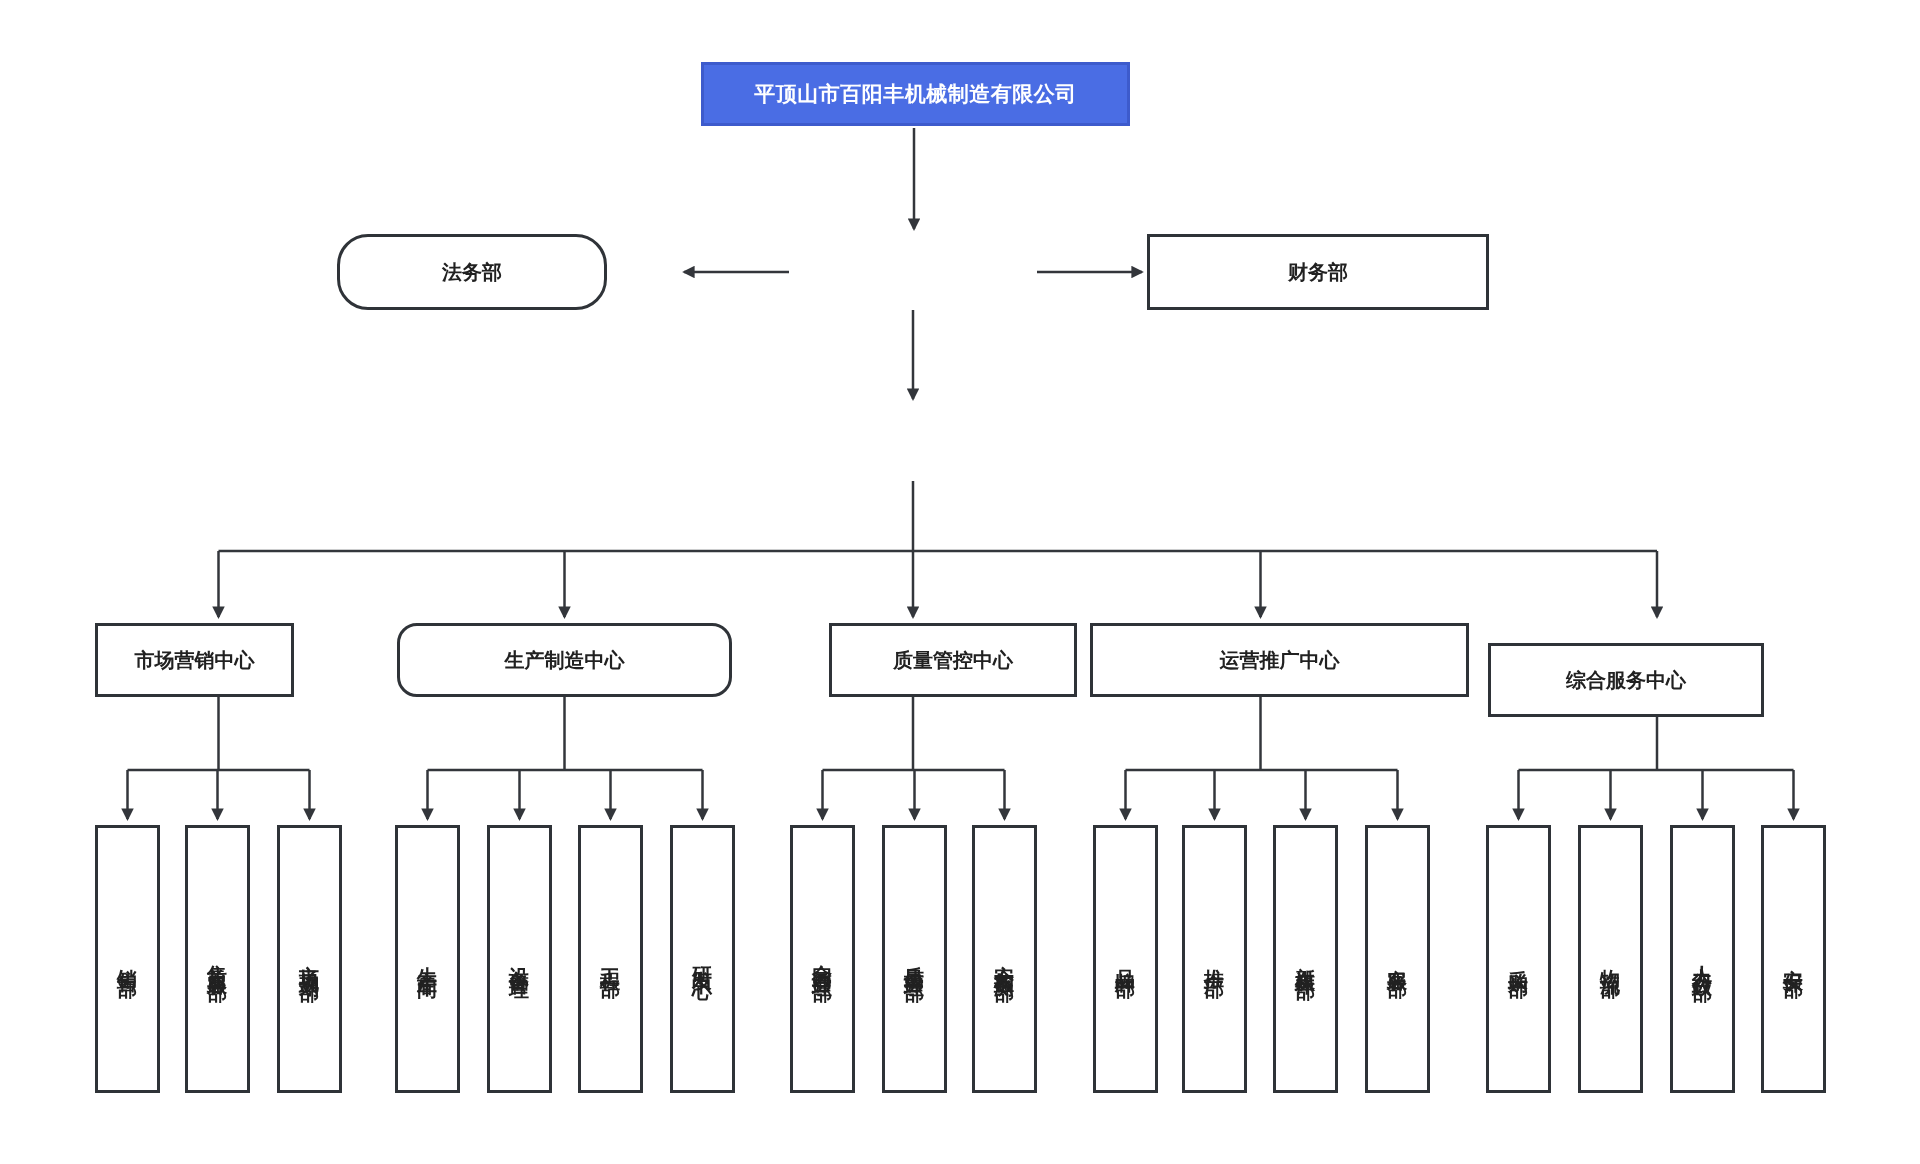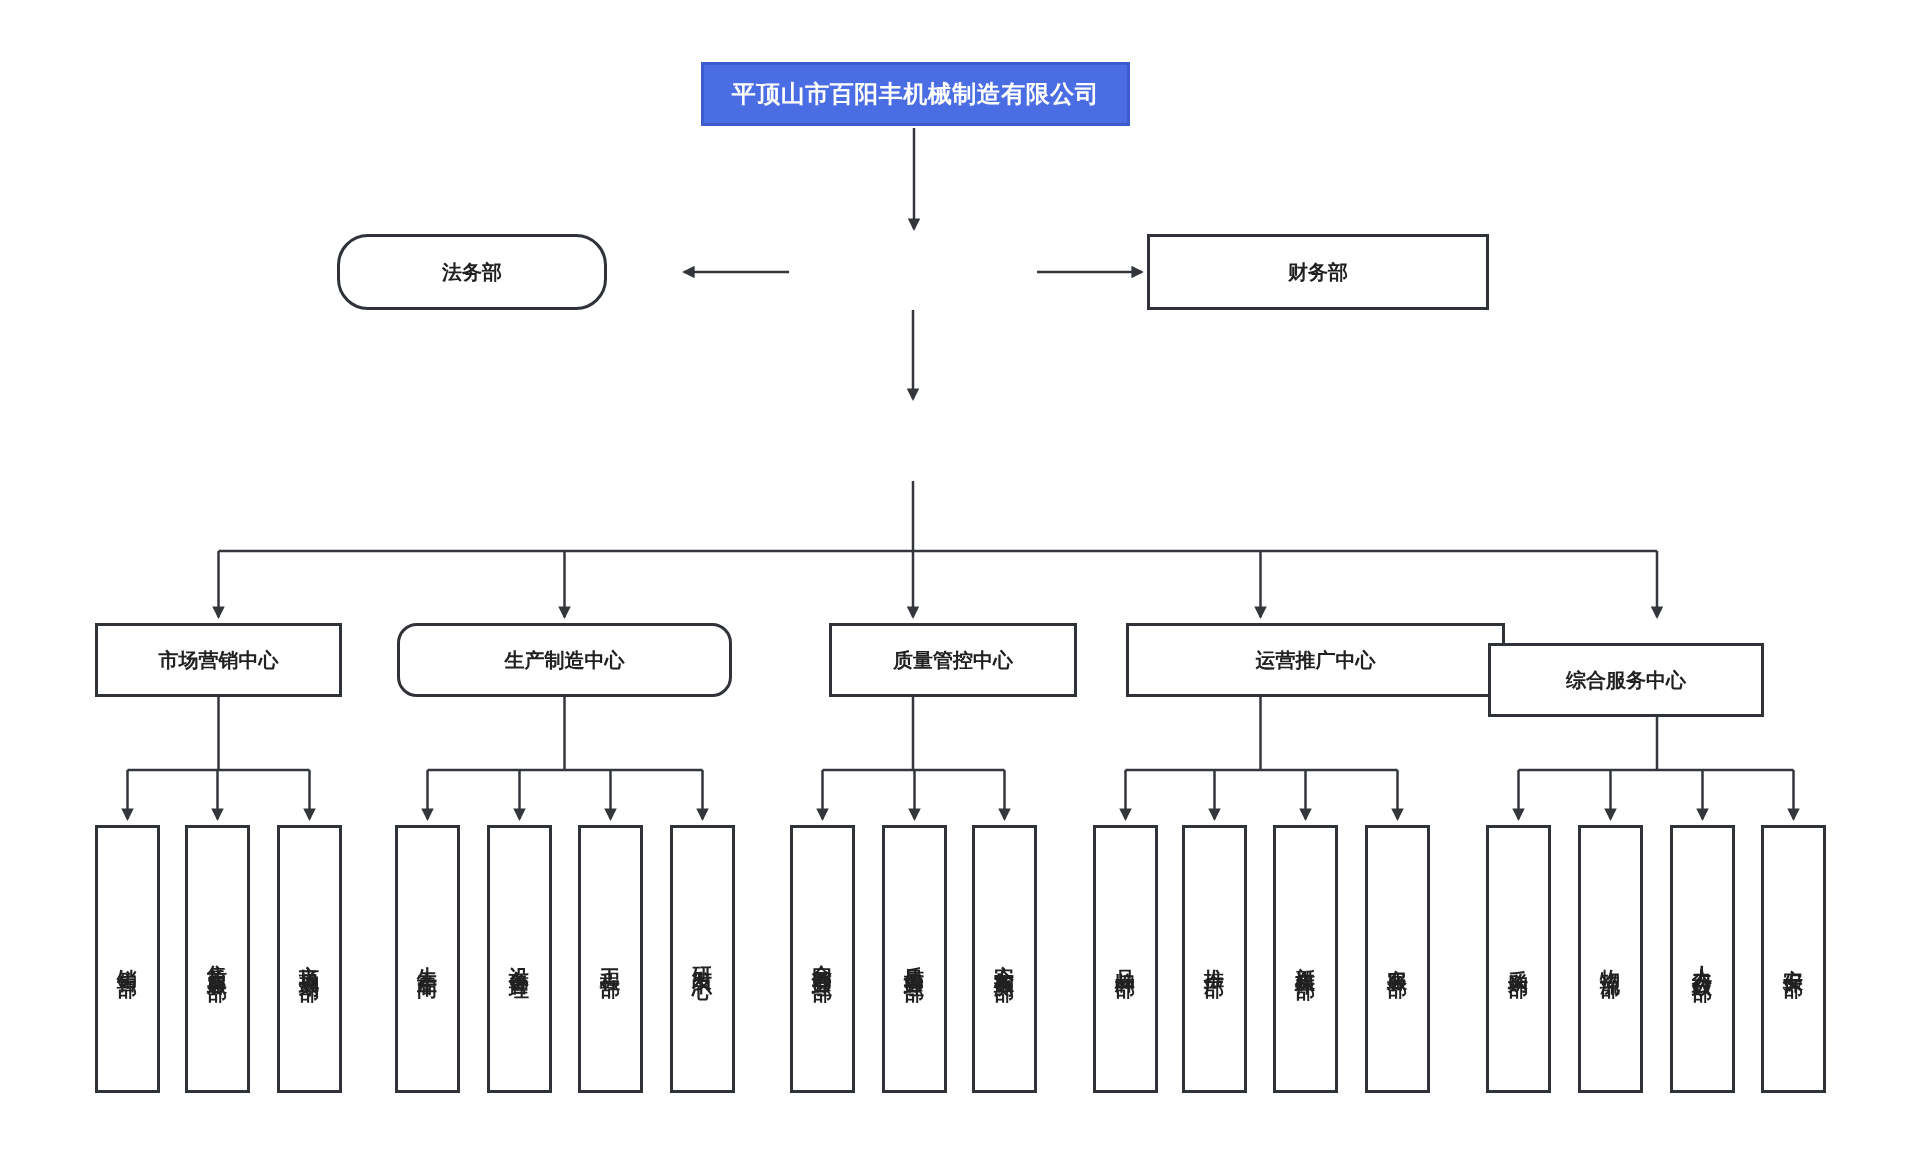--- a/index.html
+++ b/index.html
@@ -26,42 +26,42 @@
     justify-content: center;
     color: #212121;
     font-weight: 700;
     font-size: 20px;
     text-align: center;
   }
   .node.root {
     background: #4a6de4;
     border: 3px solid #3d5bcc;
     color: #ffffff;
-    font-size: 24px;
+    font-size: 21px;
     letter-spacing: 0.5px;
   }
   .dept span {
     writing-mode: vertical-rl;
     text-orientation: upright;
     letter-spacing: 4px;
     line-height: 1;
     font-size: 20px;
     font-weight: 700;
   }
   
   .root      { left: 701px;  top: 62px;  width: 429px; height: 64px; }
   .legal     { left: 337px;  top: 234px; width: 270px; height: 76px; border-radius: 31px; }
   .chairman  { left: 789px;  top: 234px; width: 248px; height: 76px; }
   .finance   { left: 1147px; top: 234px; width: 342px; height: 76px; }
   .gm        { left: 788px;  top: 405px; width: 250px; height: 76px; }
   .center    { top: 623px; height: 74px; }
-  .c0 { left: 95px;   width: 247px; }
+  .c0 { left: 95px;   width: 199px; }
   .c1 { left: 397px;  width: 335px; border-radius: 20px; }
   .c2 { left: 789px;  width: 248px; margin-left: 40px; }
-  .c3 { left: 1090px; width: 379px; margin-left: 36px; }
+  .c3 { left: 1090px; width: 379px; }
   .c4 { left: 1488px; width: 276px; margin-top: 20px; }
   .dept { top: 825px; width: 65px; height: 268px; }
   .d00 { left: 95px; }  .d01 { left: 185px; }  .d02 { left: 277px; }
   .d10 { left: 395px; } .d11 { left: 487px; }  .d12 { left: 578px; }  .d13 { left: 670px; }
   .d20 { left: 790px; } .d21 { left: 882px; }  .d22 { left: 972px; }
   .d30 { left: 1093px; }.d31 { left: 1182px; } .d32 { left: 1273px; } .d33 { left: 1365px; }
   .d40 { left: 1486px; }.d41 { left: 1578px; } .d42 { left: 1670px; } .d43 { left: 1761px; }
 </style>
 </head>
 <body>

